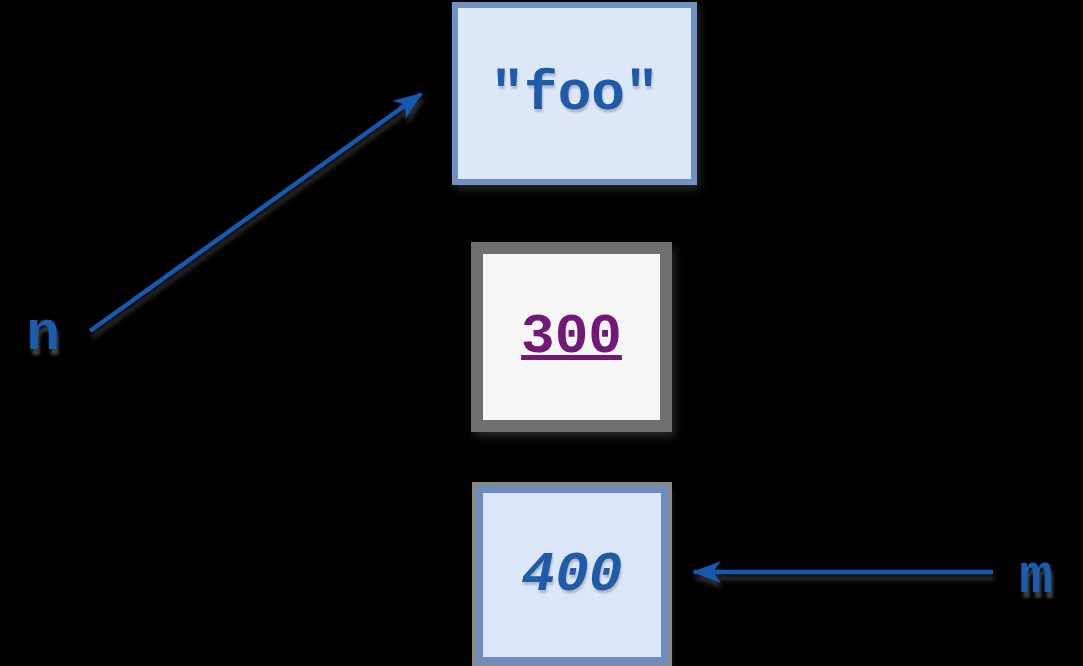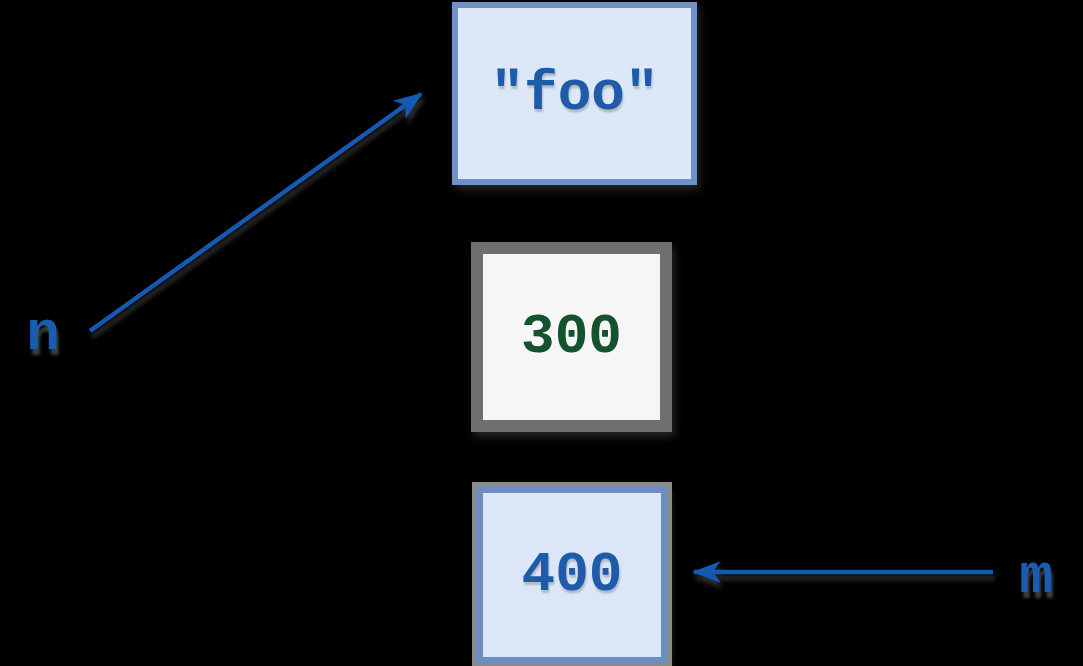--- a/index.html
+++ b/index.html
@@ -48,29 +48,29 @@
     background: #dce8f8;
     border: 6px solid #7191c4;
   }
   #box-foo .box-label { color: #1e5caa; }
   #box-300 {
     left: 471px; top: 242px;
     width: 201px; height: 190px;
     background: #f6f6f6;
     border: 12px solid #6f6f6f;
   }
-  #box-300 .box-label { color: #14532d; text-shadow: none; }
+  #box-300 .box-label { color: #701a75; text-shadow: none; text-decoration: underline; }
   #box-400 {
     left: 476px; top: 486px;
     width: 192px; height: 178px;
     background: #dbe7f9;
     border: 7px solid #6d8cc0;
     outline: 4px solid #8b8b85;
   }
-  #box-400 .box-label { color: #1e5caa; }
+  #box-400 .box-label { color: #1e5caa; font-style: italic; }
   .var-label {
     position: absolute;
     font-weight: bold;
     font-size: 56px;
     line-height: 1;
     text-align: center;
     color: #1a5cb0;
     text-shadow: 2px 6px 3px rgba(115,115,115,0.55);
   }
   #label-n { left: 12px; top: 306px; width: 62px; }

